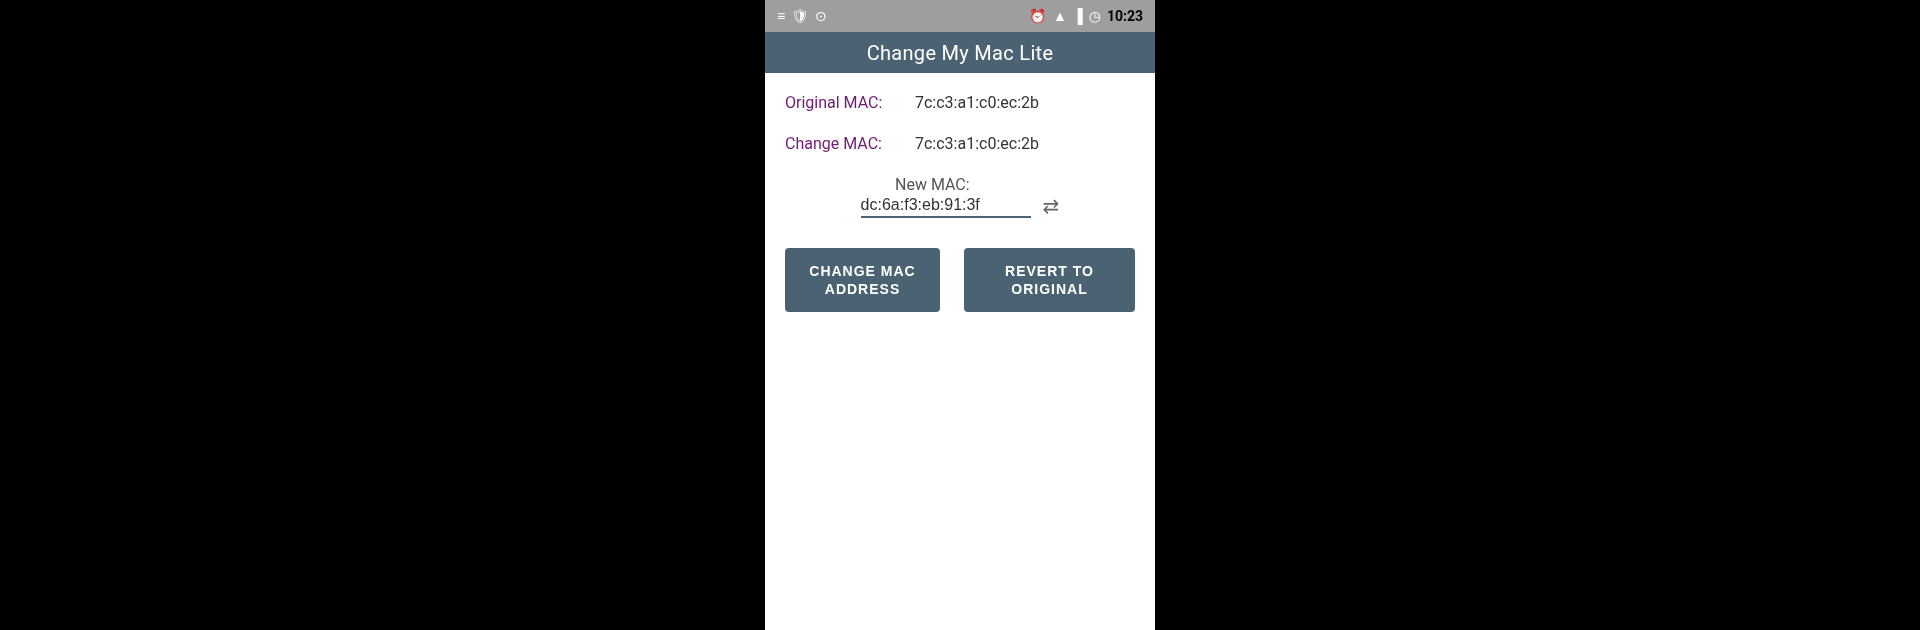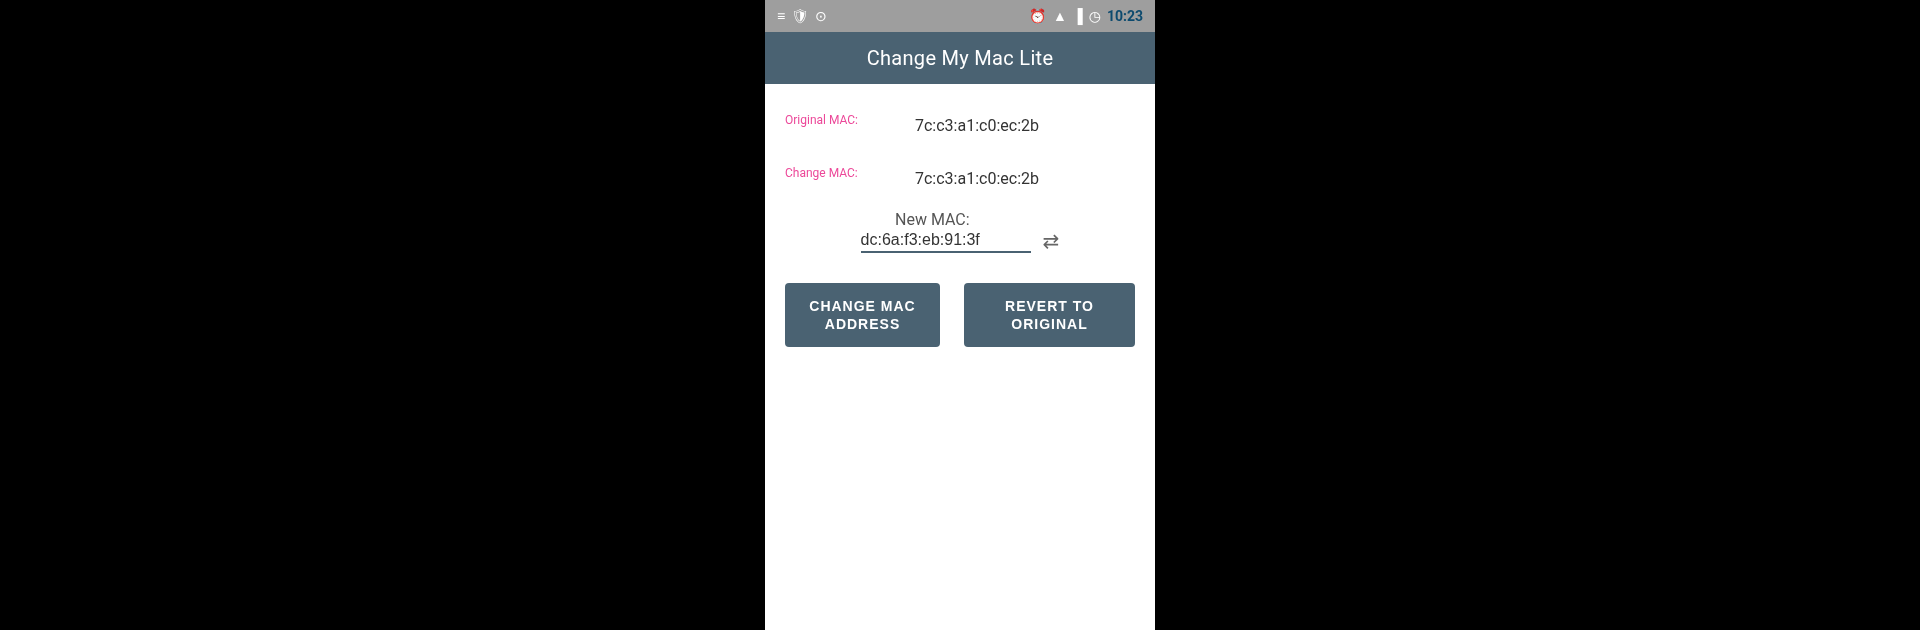--- a/index.html
+++ b/index.html
@@ -52,27 +52,27 @@
     }
 
     .status-icon {
       font-size: 14px;
       color: #ffffff;
     }
 
     .status-time {
       font-size: 14px;
       font-weight: bold;
-      color: #0c4a6e;
+      color: #000000;
     }
 
     
     .title-bar {
       background-color: #4a6272;
-      height: 52px;
+      height: 41px;
       display: flex;
       align-items: center;
       justify-content: center;
       flex-shrink: 0;
     }
 
     .title-bar-text {
       color: #ffffff;
       font-size: 20px;
       font-weight: 400;
@@ -86,29 +86,28 @@
       padding: 20px 20px;
     }
 
     .info-row {
       display: flex;
       align-items: center;
       margin-bottom: 22px;
     }
 
     .info-label {
-      color: #ec4899;
-      font-size: 12px;
+      color: #701a75;
+      font-size: 16px;
       min-width: 130px;
     }
 
     .info-value {
       color: #333333;
       font-size: 16px;
-      margin-top: 12px;
     }
 
     .new-mac-row {
       display: flex;
       align-items: center;
       margin-bottom: 30px;
       flex-direction: column;
     }
 
     .new-mac-label {

